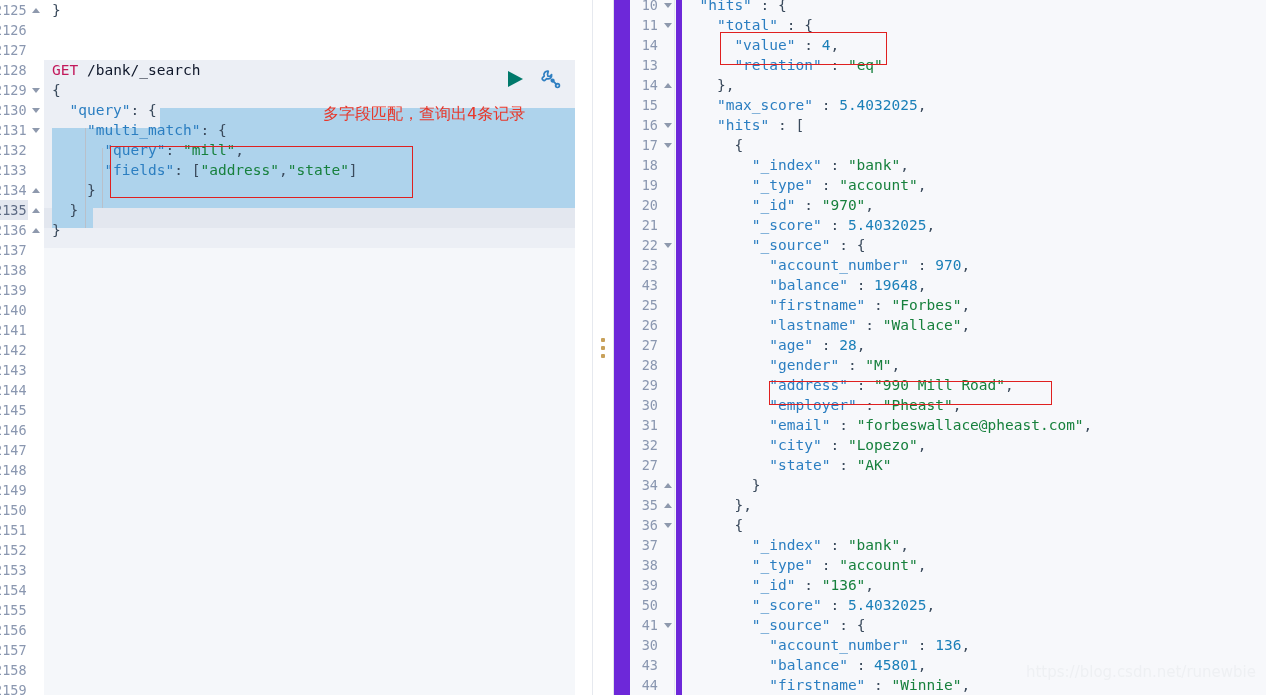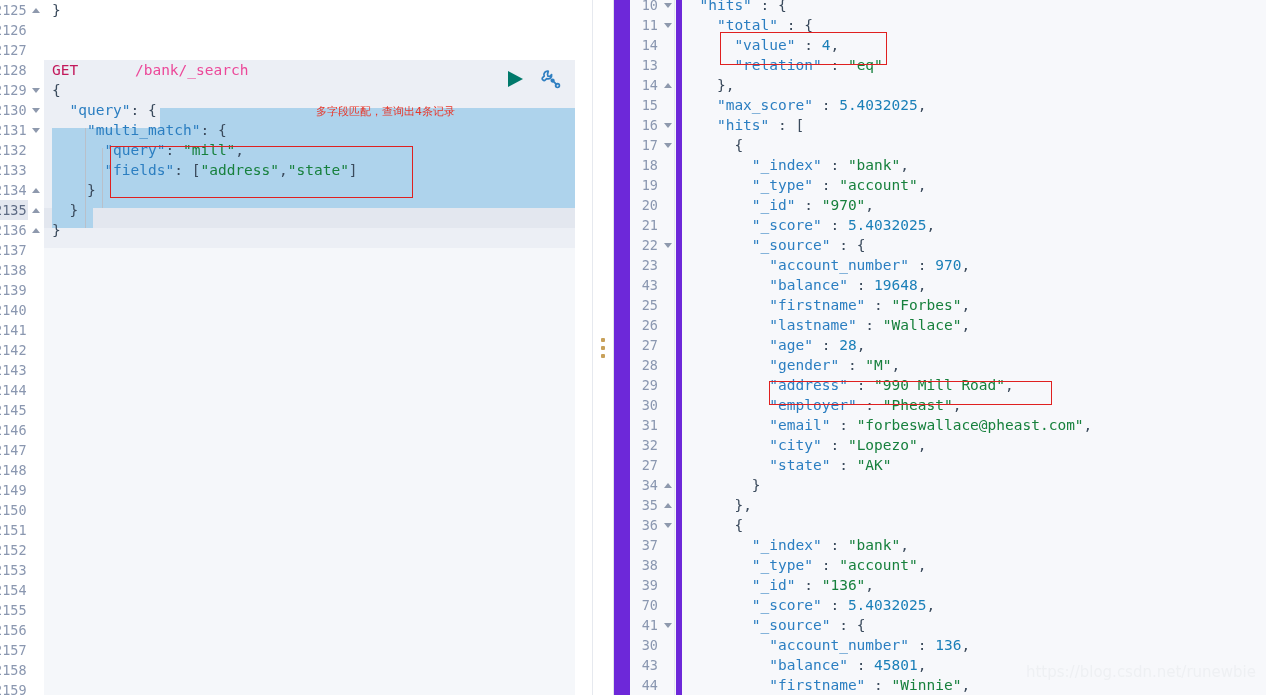--- a/index.html
+++ b/index.html
@@ -59,21 +59,21 @@
     overflow: hidden;
   }
   .code .line { height: 20px; white-space: pre; position: relative; }
 
   
   .t-key   { color: #2b7ec1; }
   .t-str   { color: #17803d; }
   .t-num   { color: #1a7fb8; }
   .t-punct { color: #3a4a5c; }
   .t-method{ color: #c2185b; }
-  .t-url   { color: #ec4899; margin-left: 48px; }
+  .t-url   { color: #0f172a; }
 
   
   #left-pane { left: 0; width: 592px; background: #ffffff; }
   #left-gutter { width: 44px; }
   #left-code { left: 44px; right: 0; }
 
   #left-request-bg {
     position: absolute;
     left: 44px; top: 60px;
     width: 531px; height: 188px;
@@ -108,23 +108,23 @@
     left: 505px; top: 64px;
     width: 70px; height: 30px;
     display: flex; align-items: center; gap: 14px;
     z-index: 7;
   }
   #play-icon { cursor: pointer; line-height: 0; }
   #wrench-icon { cursor: pointer; line-height: 0; }
 
   #cn-annotation {
     position: absolute;
-    left: 316px; top: 104px;
+    left: 323px; top: 104px;
     font-family: "DejaVu Sans", "Liberation Sans", sans-serif;
-    font-size: 11px;
+    font-size: 16px;
     color: #e8372a;
     white-space: nowrap;
     z-index: 8;
   }
 
   
   #splitter {
     position: absolute;
     left: 592px; top: 0; bottom: 0;
     width: 22px;
@@ -288,21 +288,21 @@
         <div class="ln">30</div>
         <div class="ln">31</div>
         <div class="ln">32</div>
         <div class="ln">27</div>
         <div class="ln">34<span class="fold up"></span></div>
         <div class="ln">35<span class="fold up"></span></div>
         <div class="ln">36<span class="fold down"></span></div>
         <div class="ln">37</div>
         <div class="ln">38</div>
         <div class="ln">39</div>
-        <div class="ln">70</div>
+        <div class="ln">50</div>
         <div class="ln">41<span class="fold down"></span></div>
         <div class="ln">30</div>
         <div class="ln">43</div>
         <div class="ln">44</div>
       </div>
     <div id="right-gutter-border"></div>
 
     <div class="iguide" style="left:96px; top:0px; height:695px;"></div>
     <div class="iguide" style="left:113px; top:12px; height:683px;"></div>
     <div class="iguide" style="left:130px; top:32px; height:663px;"></div>

